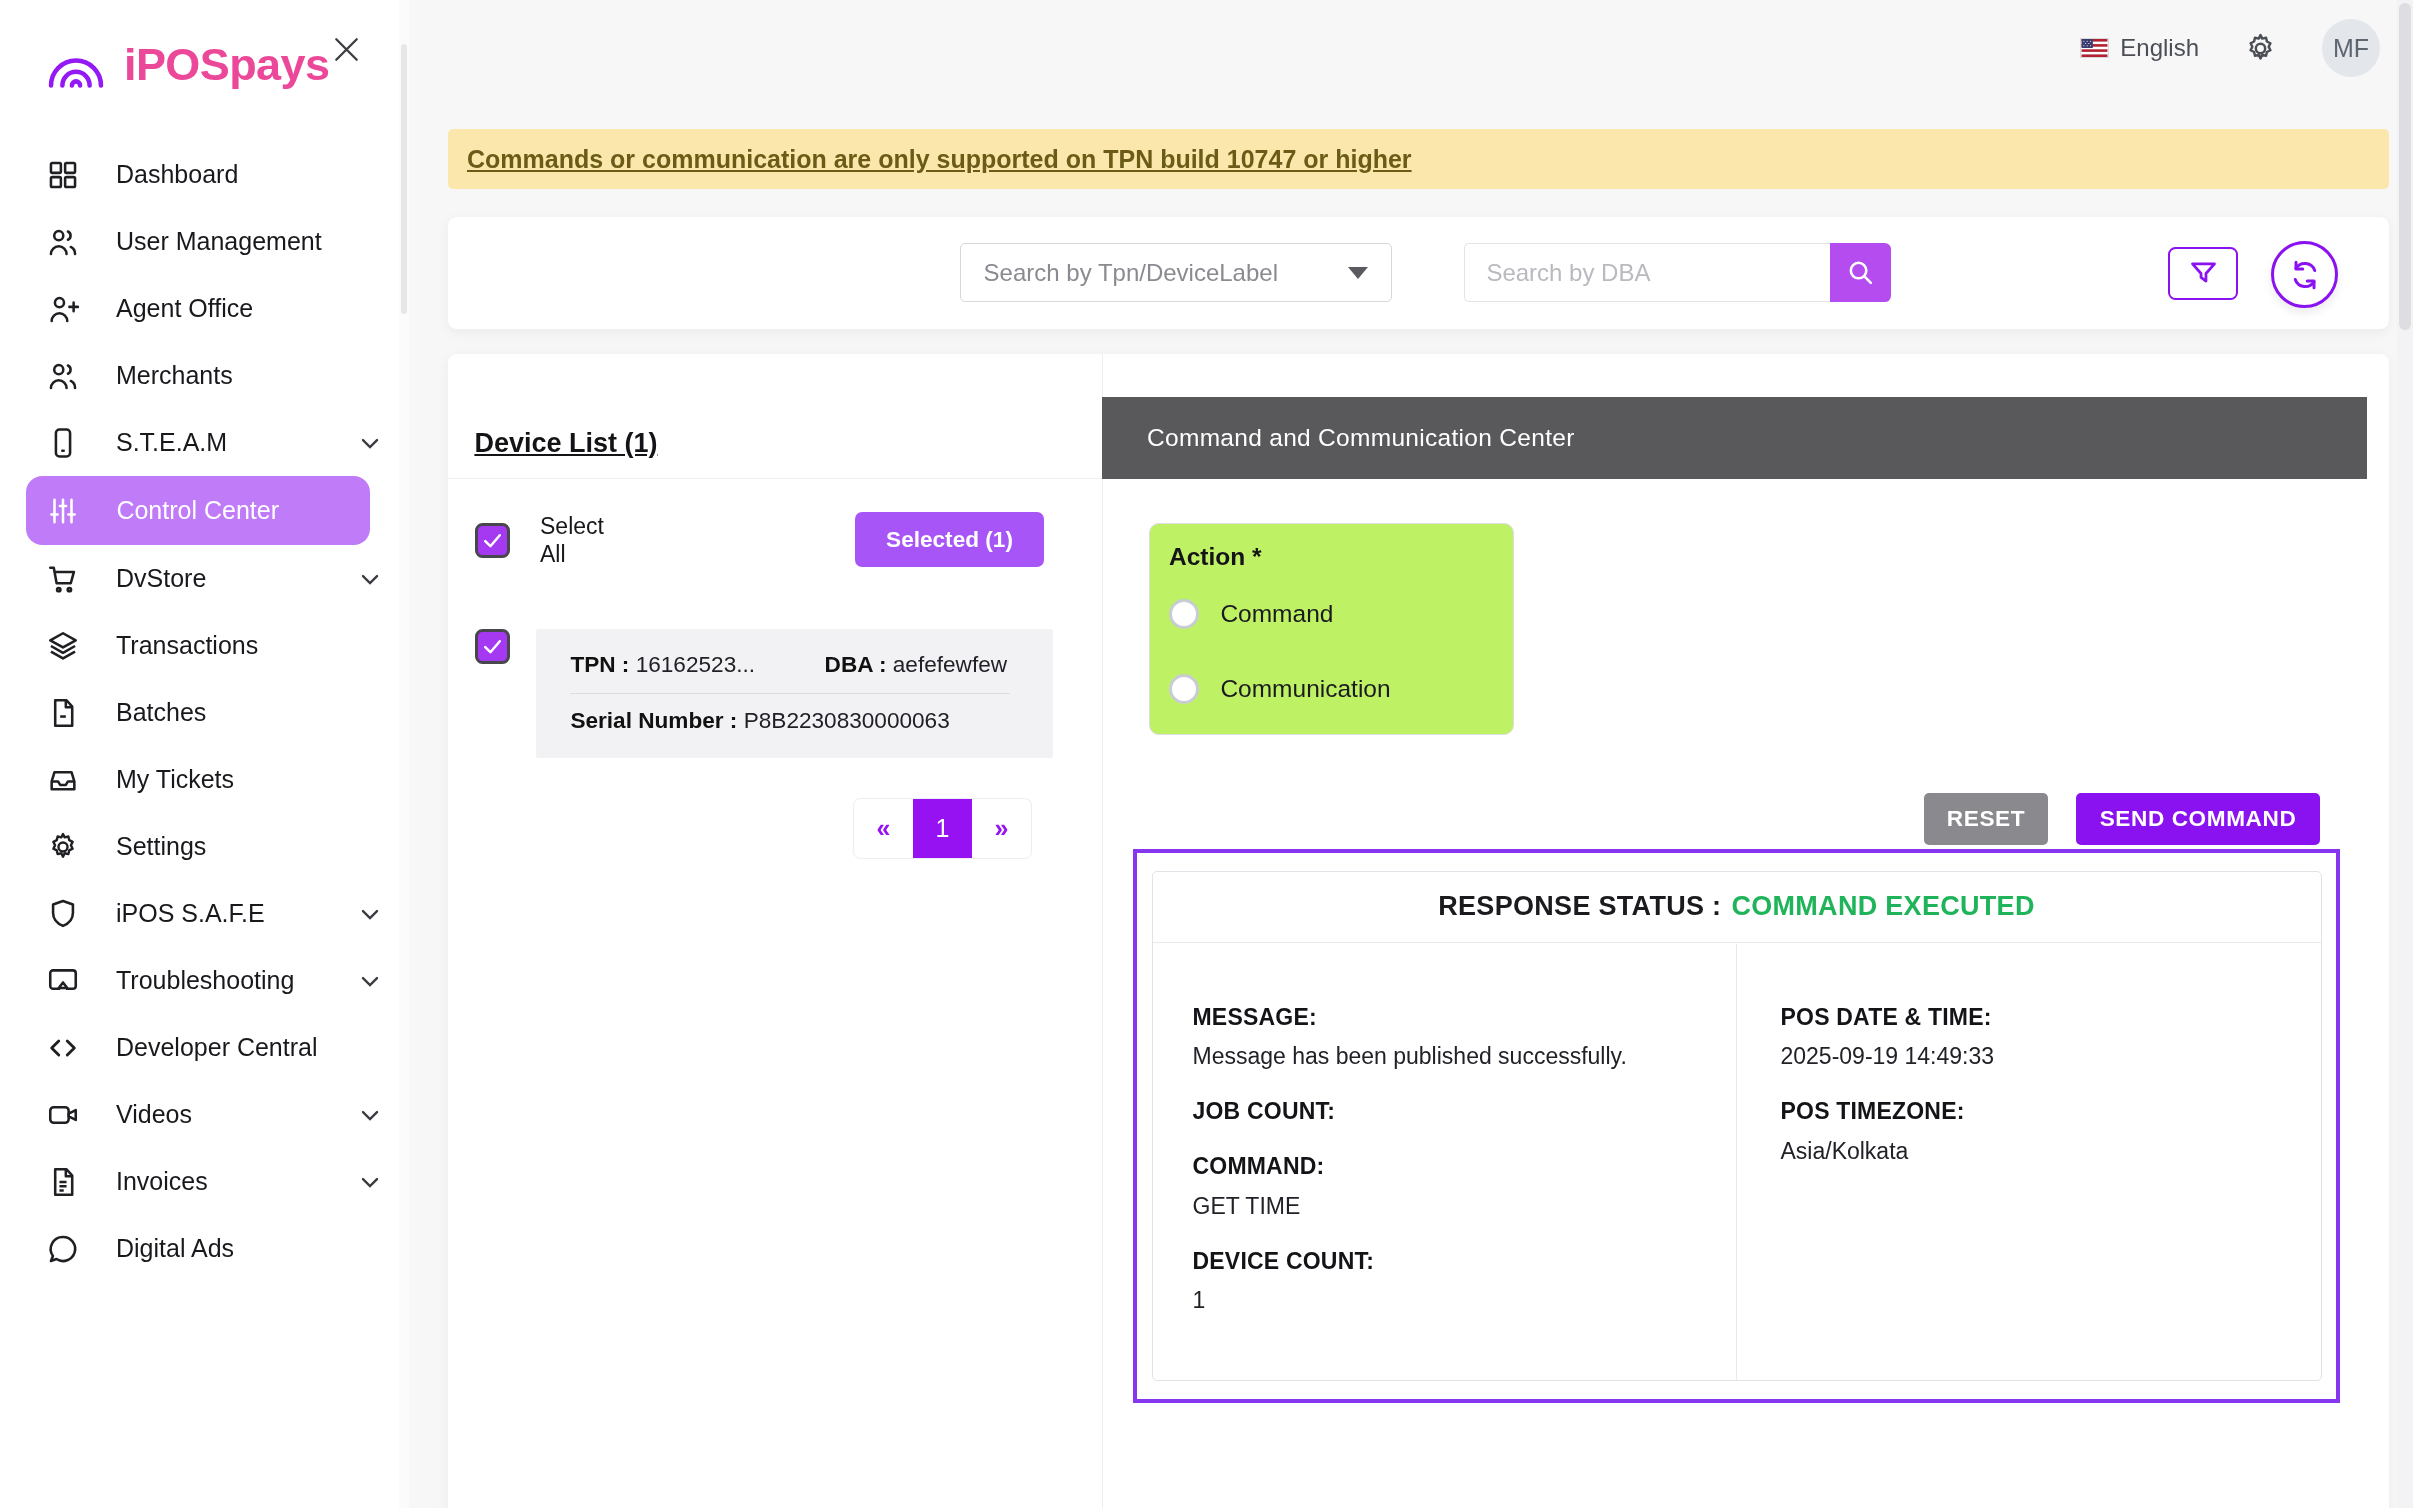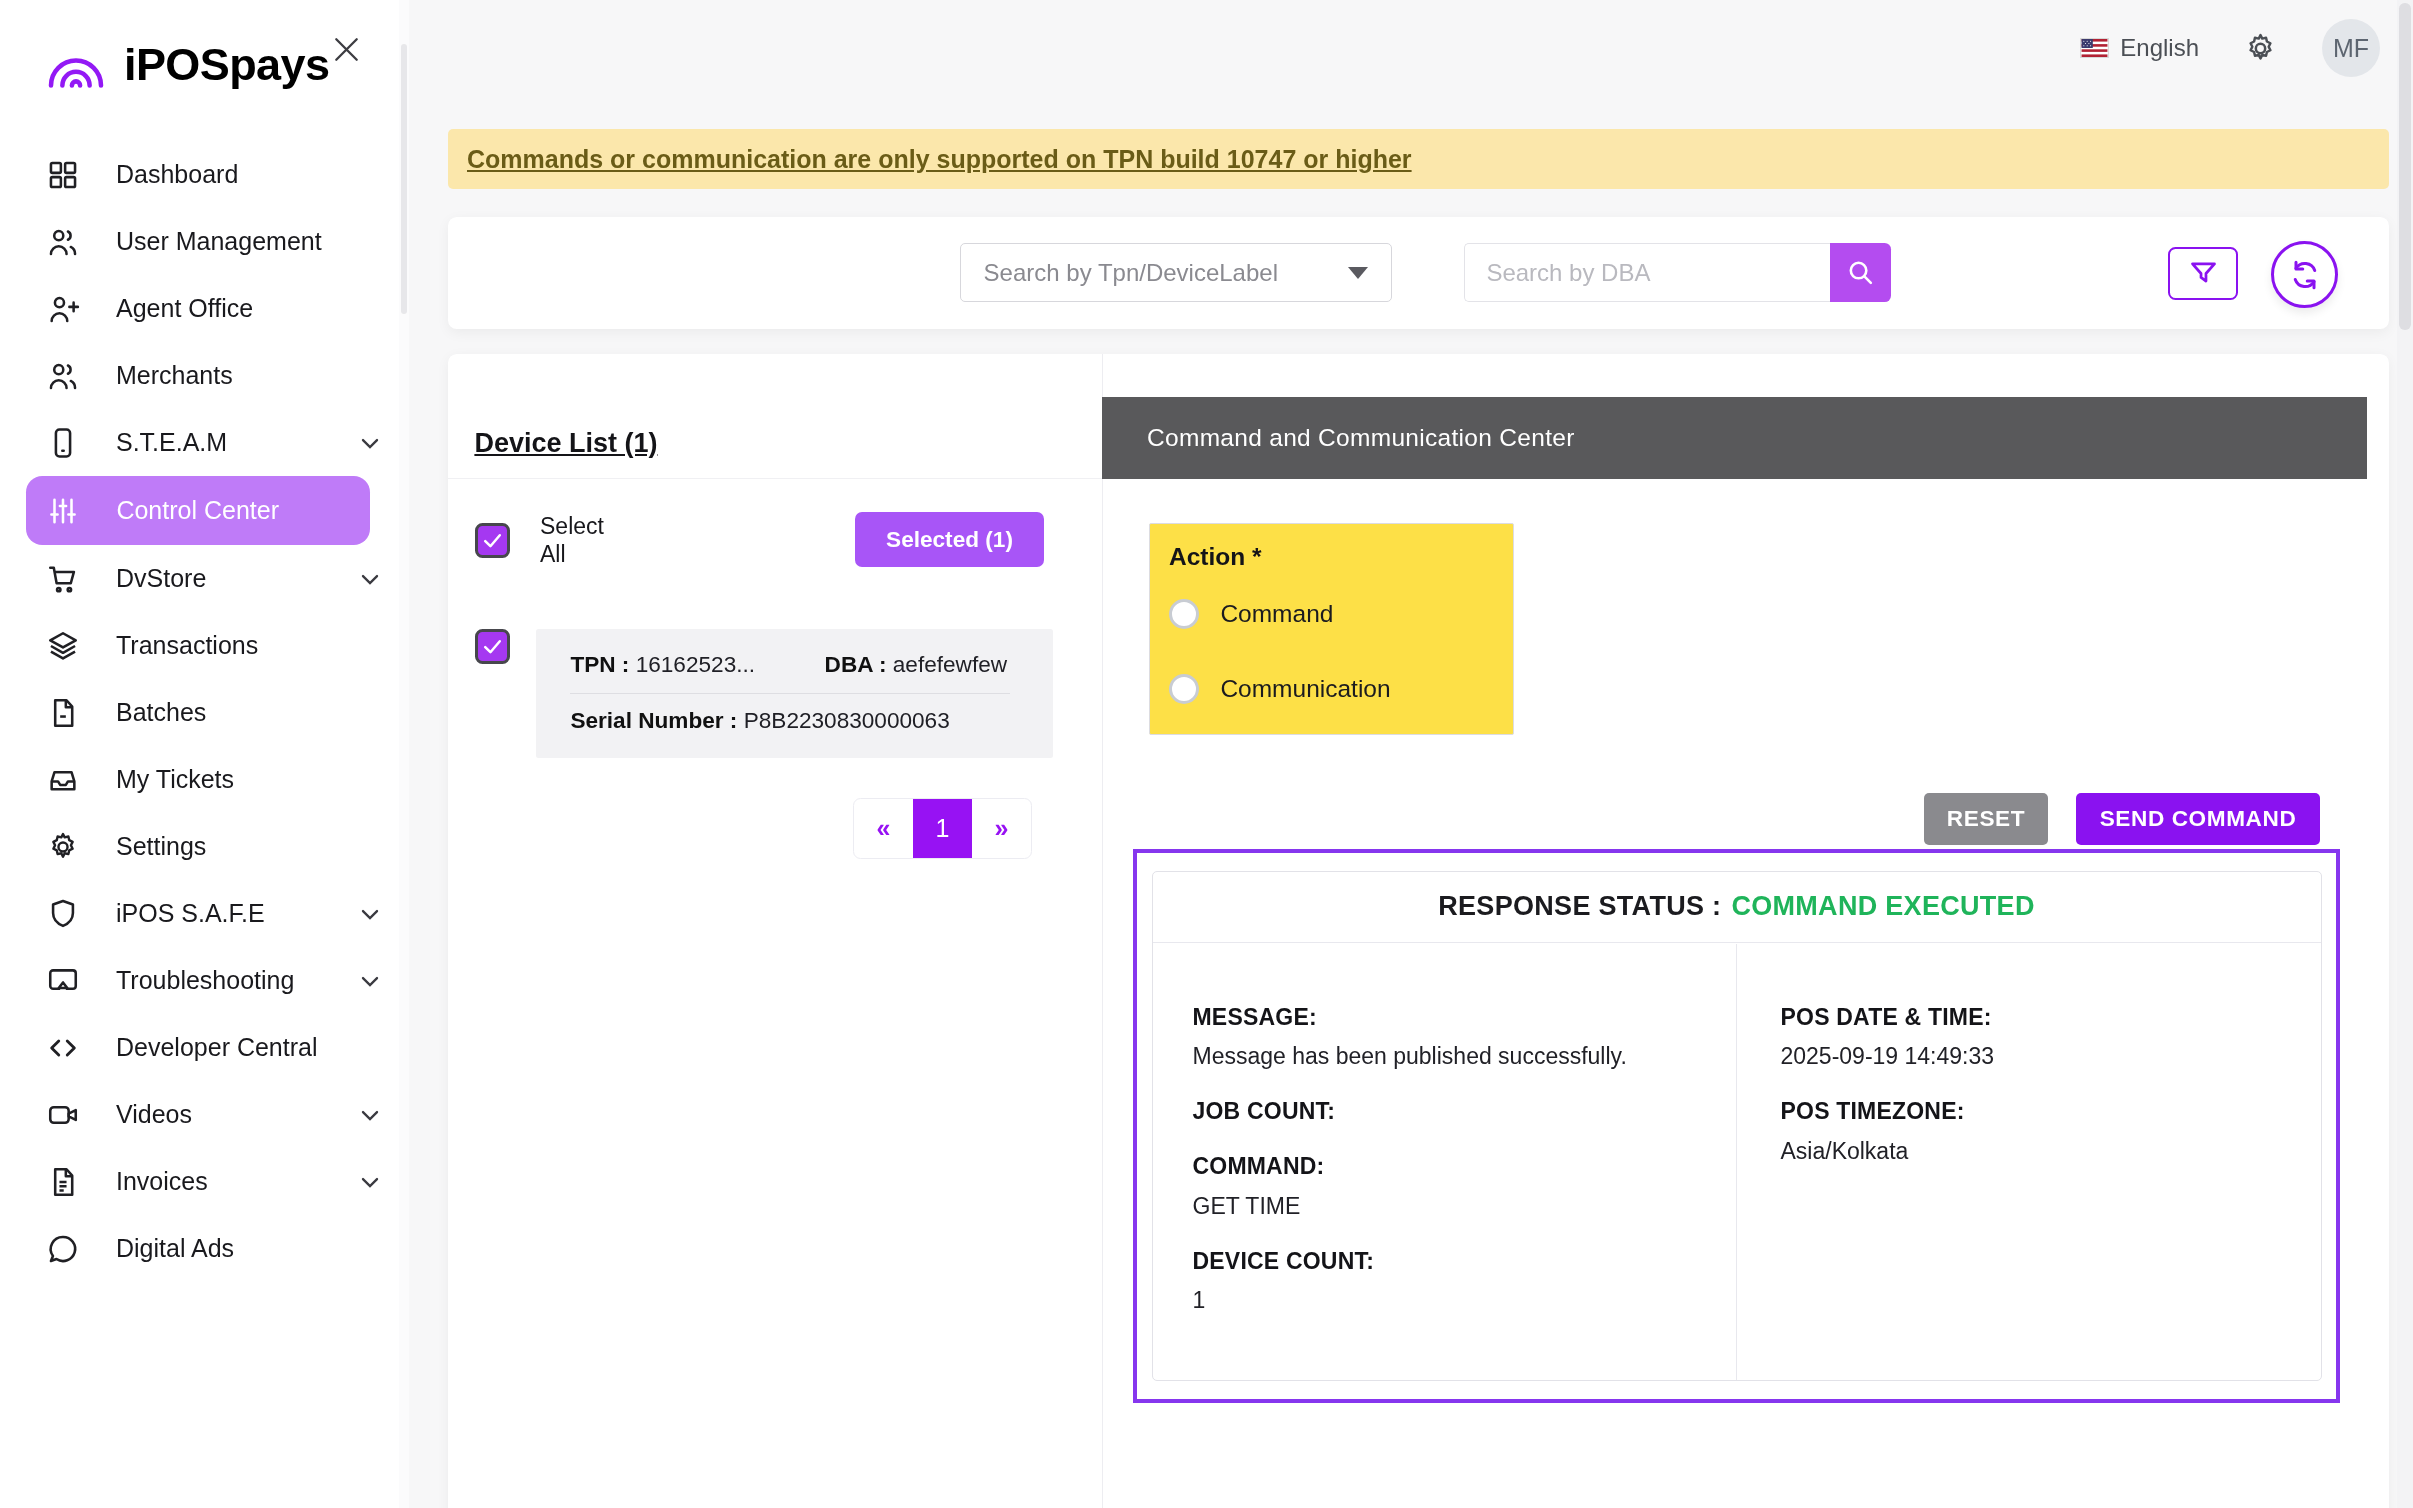--- a/index.html
+++ b/index.html
@@ -6,21 +6,21 @@
   html,body { width:2413px; height:1508px; overflow:hidden;
     font-family:"Liberation Sans", sans-serif; background:#f7f7f8; color:#1b1b1f; }
 
   
   .sidebar { position:absolute; left:0; top:0; width:409px; height:1508px;
     background:#ffffff; z-index:5; }
   .sidebar-scroll-track { position:absolute; right:0; top:0; width:10px; height:1508px; background:#fbfbfc; }
   .sidebar-scroll-thumb { position:absolute; right:1.9px; top:44px; width:6.3px; height:270px; background:#e7e7ea; border-radius:3.8px; }
   .logo-row { display:flex; align-items:center; gap:15px; padding:39px 0 0 43px; }
   .logo-mark { width:66px; height:50px; }
-  .logo-text { font-size:45px; font-weight:700; color:#000000; letter-spacing:-0.6px; }
+  .logo-text { font-size:45px; font-weight:700; color:#ec4899; letter-spacing:-0.6px; }
   .close-x { position:absolute; left:321px; top:24px; width:50px; height:50px;
     display:flex; align-items:center; justify-content:center; cursor:pointer; }
   .close-x svg { width:35px; height:35px; stroke:#3d3d42; }
 
   .menu { margin-top:50px; }
   .menu-item { display:flex; align-items:center; height:67px; padding:0 25px 0 45px;
     font-size:25px; color:#19191d; cursor:pointer; position:relative; }
   .menu-item .mi-icon { width:35px; height:35px; flex:0 0 35px; margin-right:36px;
     display:flex; align-items:center; justify-content:center; color:#202024; }
   .mi-icon svg { width:34px; height:34px; }
@@ -96,21 +96,21 @@
     border-radius:7.5px; overflow:hidden; background:#fff; }
   .page-cell { width:59px; height:59px; display:flex; align-items:center; justify-content:center;
     font-size:25px; color:#9712f3; cursor:pointer; font-weight:700; }
   .page-cell.current { background:#9712f3; color:#ffffff; font-weight:400; }
 
   
   .ccc-header { position:absolute; left:654px; top:43px; width:1265px; height:82px;
     background:var(--header-gray); display:flex; align-items:center; padding-left:45px;
     font-size:24.5px; color:#ffffff; letter-spacing:0.3px; }
   .action-card { position:absolute; left:701px; top:169px; width:365px; height:212px;
-    border:1.3px solid #dcdce1; border-radius:2px; background:#fde047; }
+    border:1.3px solid #dcdce1; border-radius:10px; background:#bef264; }
   .action-label { position:absolute; left:19px; top:19px; font-size:24.5px; font-weight:700; color:#141418; }
   .radio-row { position:absolute; left:19px; display:flex; align-items:center; gap:21.4px; cursor:pointer; }
   .radio-row.r1 { top:75px; } .radio-row.r2 { top:150px; }
   .radio-circle { width:30px; height:30px; border-radius:50%; border:3.1px solid #c8ccd3; background:#fff; }
   .radio-text { font-size:24.5px; color:#1b1b1f; }
   .reset-btn { position:absolute; left:1476px; top:439px; width:124px; height:52px;
     background:#8a8a8e; color:#fff; border:none; border-radius:5px; font-size:22.6px; font-weight:700;
     letter-spacing:0.6px; cursor:pointer; font-family:"Liberation Sans",sans-serif; }
   .send-btn { position:absolute; left:1628px; top:439px; width:244px; height:52px;
     background:var(--deep-purple); color:#fff; border:none; border-radius:5px; font-size:22.6px; font-weight:700;

